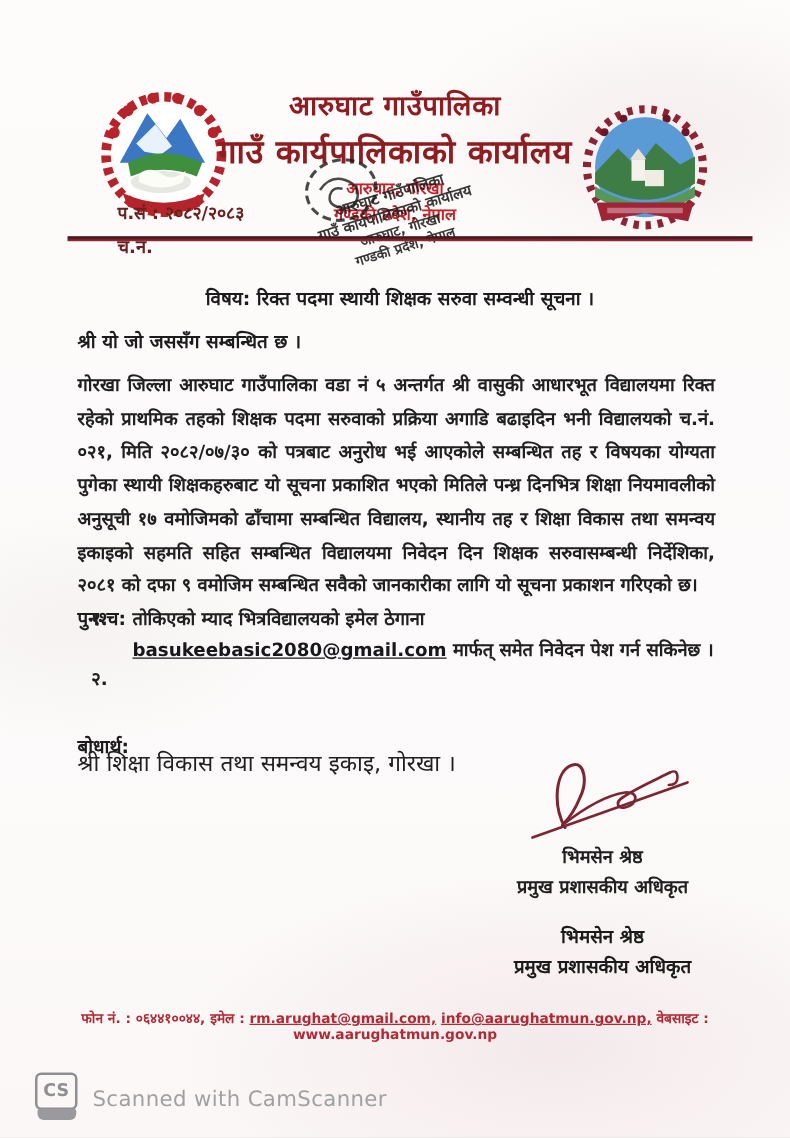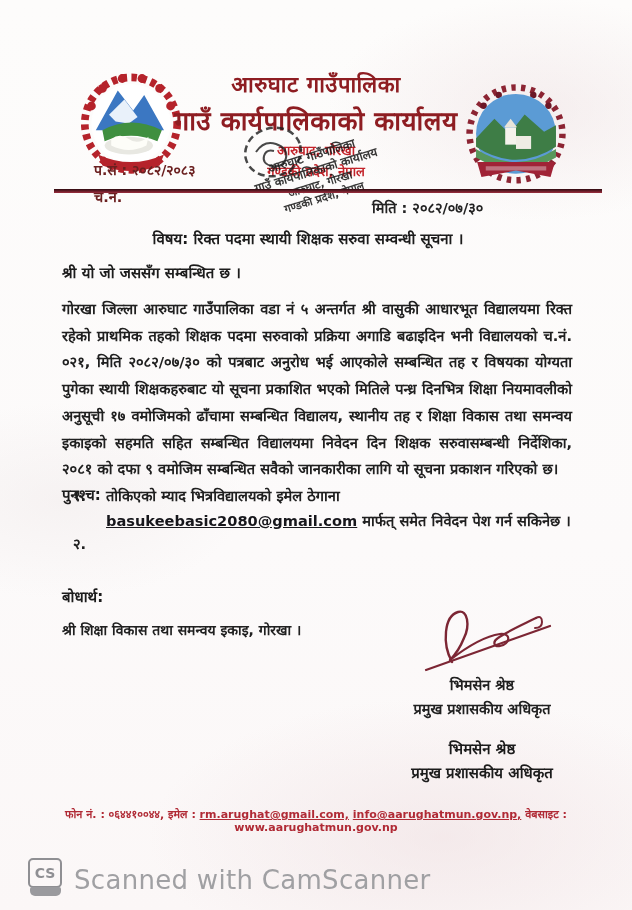--- a/index.html
+++ b/index.html
@@ -30,51 +30,51 @@
     background:linear-gradient(180deg,#2e0a10,#9d2f3f);}
   .dateline{left:372px;top:197px;width:230px;font-size:14.5px;font-weight:bold;color:#232323;text-align:left;}
   
   .stamp{left:208px;top:148px;width:220px;transform:rotate(-17deg);
     color:#1c1c1c;opacity:.88;text-align:center;line-height:1.25;}
   .stamp .s1{font-size:12px;font-weight:bold;}
   .stamp .s2{font-size:12px;font-weight:bold;}
   .stamp .s3{font-size:11px;font-weight:bold;}
   .stamp-seal{left:238px;top:122px;}
   
-  .subject{left:52px;top:228px;width:512px;text-align:center;font-size:15px;font-weight:bold;color:#1c1c1c;}
+  .subject{left:64px;top:228px;width:512px;text-align:center;font-size:15px;font-weight:bold;color:#1c1c1c;}
   .salut{left:62px;top:262px;font-size:15px;font-weight:bold;color:#1c1c1c;}
   .para{left:62px;top:296px;width:510px;font-size:14.6px;font-weight:600;color:#202020;
     text-align:justify;line-height:1.83;}
   .punasha{left:62px;top:484px;font-size:15px;font-weight:bold;color:#1c1c1c;text-align:right;}
   .li{font-size:14.6px;font-weight:600;color:#202020;line-height:1.7;}
   .li-num{left:73px;width:26px;}
   .li-text{left:106px;width:468px;text-align:left;}
   .email-link{text-decoration:underline;color:#17171c;}
   .bodharth{left:62px;top:586px;font-size:15px;font-weight:bold;color:#1c1c1c;}
-  .cc1{left:62px;top:620px;font-size:14px;font-weight:700;color:#202020;}
+  .cc1{left:62px;top:598px;font-size:18px;font-weight:400;color:#202020;}
   .cc2{left:62px;top:621px;font-size:14.6px;font-weight:600;color:#202020;}
   
   .sig-img{left:424px;top:604px;}
   .sig-block1{left:392px;top:674px;width:180px;text-align:center;}
   .sig-name1{font-size:14.5px;font-weight:600;color:#202020;}
   .sig-title1{font-size:14.5px;font-weight:600;color:#202020;margin-top:4px;}
   .sig-block2{left:382px;top:738px;width:200px;text-align:center;}
   .sig-name2{font-size:15px;font-weight:bold;color:#1b1b1b;}
   .sig-title2{font-size:15px;font-weight:bold;color:#1b1b1b;margin-top:4px;}
   
   .foot{left:40px;top:806px;width:552px;text-align:center;font-size:11px;font-weight:bold;color:#b02a35;}
   .foot .u{text-decoration:underline;}
   
   .cam{left:28px;top:858px;display:flex;align-items:center;gap:12px;}
   .cs-box{width:34px;height:44px;position:relative;}
   .cs-frame{position:absolute;left:0;top:0;width:30px;height:26px;border:2.5px solid #8f8f93;border-radius:5px;
     display:flex;align-items:center;justify-content:center;
     font-size:14px;font-weight:bold;color:#8f8f93;letter-spacing:0;}
   .cs-tab{position:absolute;left:2px;top:29px;width:31px;height:9px;background:#9a9a9e;border-radius:2px 2px 5px 5px;}
-  .cam-text{font-size:26px;color:#a0a0a3;letter-spacing:.3px;}
+  .cam-text{font-size:17px;color:#a0a0a3;letter-spacing:.3px;}
 </style>
 </head>
 <body>
 
 <div class="page">
 
   <svg class="abs" style="left:76px;top:72px;" width="110" height="112" viewBox="0 0 100 100">
     <circle cx="50" cy="46" r="42" fill="none" stroke="#b5232b" stroke-width="7" stroke-dasharray="5 4"></circle>
     <circle cx="50" cy="46" r="36" fill="#ffffff"></circle>
     <polygon points="18,52 38,16 52,34 62,20 80,52" fill="#3b77c2"></polygon>
@@ -123,21 +123,20 @@
   <div class="abs stamp">
     <div class="s1">आरुघाट गाउँपालिका</div>
     <div class="s2">गाउँ कार्यपालिकाको कार्यालय</div>
     <div class="s3">आरुघाट, गोरखा</div>
     <div class="s3">गण्डकी प्रदेश, नेपाल</div>
   </div>
 
   <div class="abs refno">प.सं : २०८२/२०८३</div>
   <div class="abs chno">च.नं.</div>
   <div class="abs redline"></div>
-  <div class="abs dateline">मिति : २०८२/०७/३०</div>
 
   <div class="abs subject">विषय: रिक्त पदमा स्थायी शिक्षक सरुवा सम्वन्धी सूचना ।</div>
   <div class="abs salut">श्री यो जो जससँग सम्बन्धित छ ।</div>
 
   <div class="abs para">गोरखा जिल्ला आरुघाट गाउँपालिका वडा नं ५ अन्तर्गत श्री वासुकी आधारभूत विद्यालयमा रिक्त रहेको प्राथमिक तहको शिक्षक पदमा सरुवाको प्रक्रिया अगाडि बढाइदिन भनी विद्यालयको च.नं. ०२१, मिति २०८२/०७/३० को पत्रबाट अनुरोध भई आएकोले सम्बन्धित तह र विषयका योग्यता पुगेका स्थायी शिक्षकहरुबाट यो सूचना प्रकाशित भएको मितिले पन्ध्र दिनभित्र शिक्षा नियमावलीको अनुसूची १७ वमोजिमको ढाँचामा सम्बन्धित विद्यालय, स्थानीय तह र शिक्षा विकास तथा समन्वय इकाइको सहमति सहित सम्बन्धित विद्यालयमा निवेदन दिन शिक्षक सरुवासम्बन्धी निर्देशिका, २०८१ को दफा ९ वमोजिम सम्बन्धित सवैको जानकारीका लागि यो सूचना प्रकाशन गरिएको छ।</div>
 
   <div class="abs punasha">पुनश्च:</div>
 
   <div class="abs li li-num" style="top:484px;">१.</div>
   <div class="abs li li-text" style="top:484px;"><span>तोकिएको म्याद भित्रविद्यालयको इमेल ठेगाना </span><span class="email-link">basukeebasic2080@gmail.com</span><span> मार्फत् समेत निवेदन पेश गर्न सकिनेछ ।</span></div>

